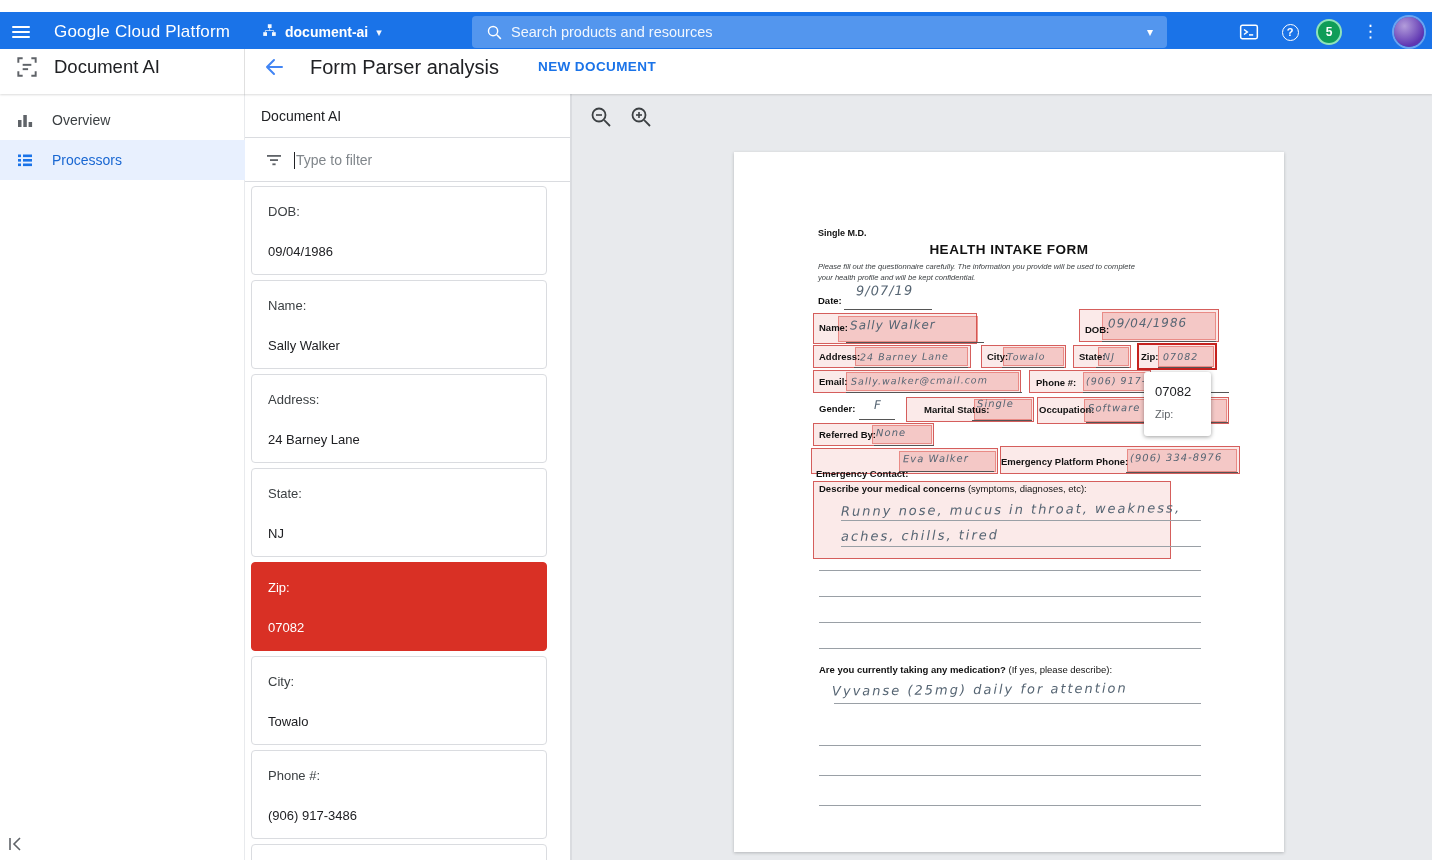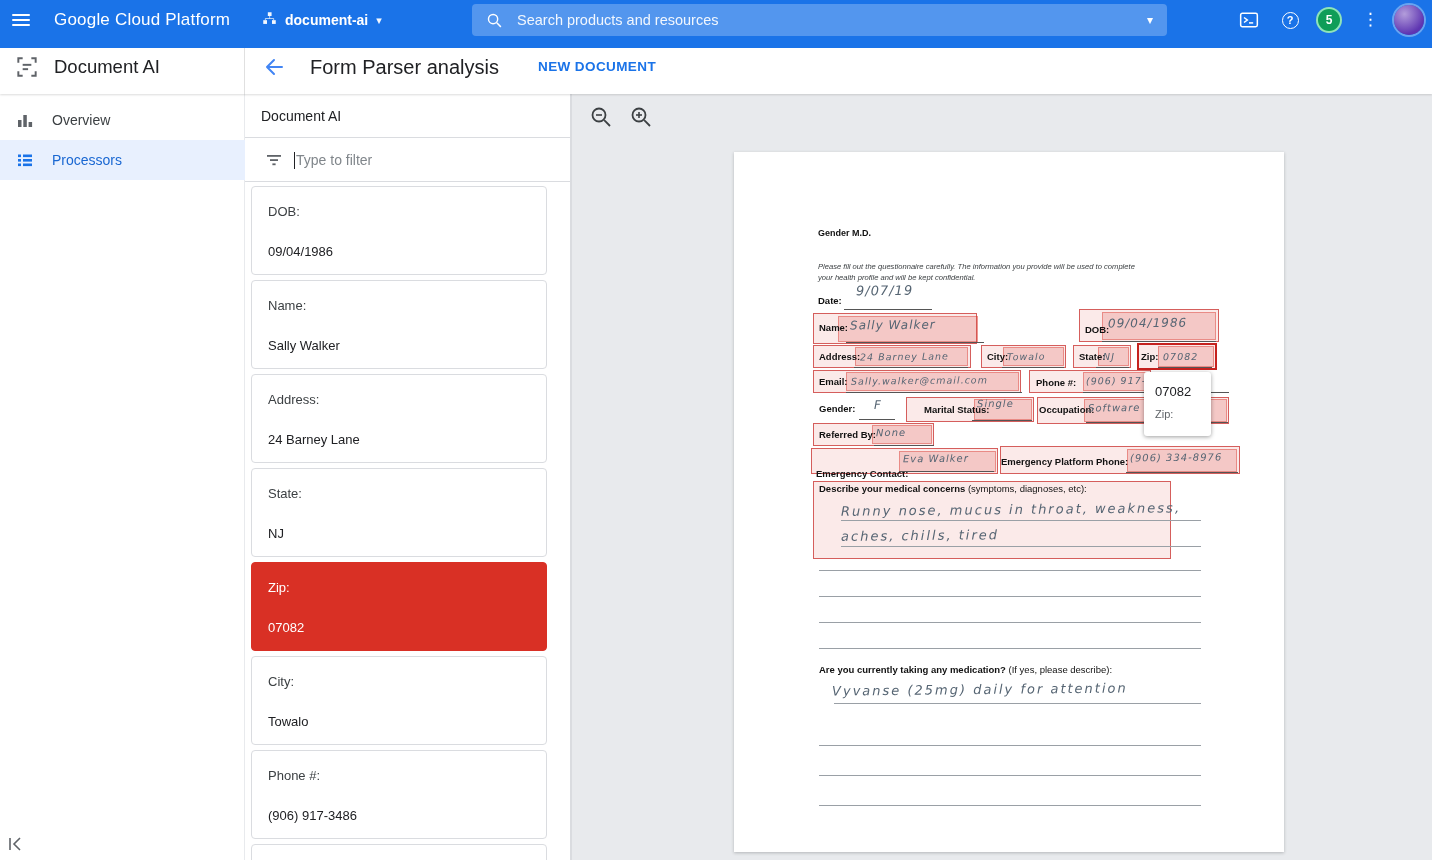--- a/index.html
+++ b/index.html
@@ -1,29 +1,29 @@
 <!DOCTYPE html>
 <html><head>
 <meta charset="utf-8">
 <style>
   * { margin:0; padding:0; box-sizing:border-box; }
   body { font-family:"Liberation Sans", sans-serif; background:#fff; }
   #app { position:relative; width:1432px; height:860px; overflow:hidden; background:#fff; }
 
   
-  .topbar { position:absolute; left:0; top:0; width:1432px; height:48px; background:#1a73e8; z-index:30; }
+  .topbar { position:absolute; left:0; top:12px; width:1432px; height:37px; background:#1a73e8; z-index:30; }
   .hamburger { position:absolute; left:12px; top:11px; width:20px; height:18px; cursor:pointer; }
   .hamburger span { display:block; width:18px; height:2px; background:#fff; margin:3px 0; border-radius:1px; }
   .brand { position:absolute; left:54px; top:0; height:40px; line-height:40px; color:#fff; font-size:17px; letter-spacing:.2px; white-space:nowrap; }
   .proj-sel { position:absolute; left:262px; top:0; height:40px; display:flex; align-items:center; gap:8px; color:#fff; cursor:pointer; }
   .proj-name { font-size:14px; font-weight:bold; }
   .caret-down { font-size:11px; color:#fff; opacity:.95; }
   .searchbar { position:absolute; left:472px; top:4px; width:695px; height:32px; background:rgba(255,255,255,.25); border-radius:4px; display:flex; align-items:center; }
   .searchbar svg { margin-left:14px; }
-  .searchbar input { flex:1; border:none; outline:none; background:transparent; color:#fff; font-size:14.5px; margin-left:14px; font-family:"Liberation Sans",sans-serif; }
+  .searchbar input { flex:1; border:none; outline:none; background:transparent; color:#fff; font-size:14.5px; margin-left:8px; font-family:"Liberation Sans",sans-serif; }
   .searchbar input::placeholder { color:rgba(255,255,255,.92); }
   .search-caret { margin-right:14px; color:#fff; font-size:12px; cursor:pointer; }
   .tb-ico { position:absolute; top:9px; width:22px; height:22px; display:flex; align-items:center; justify-content:center; cursor:pointer; }
   .help-circle { width:17px; height:17px; border:1.5px solid #fff; border-radius:50%; color:#fff; font-size:11px; display:flex; align-items:center; justify-content:center; font-weight:bold; }
   .notif { position:absolute; left:1318px; top:9px; width:22px; height:22px; border-radius:50%; background:#0f9d58; box-shadow:0 0 0 2px #8fe3b9; color:#fff; font-size:12px; font-weight:bold; display:flex; align-items:center; justify-content:center; cursor:pointer; }
   .kebab { position:absolute; left:1362px; top:8px; color:#fff; font-size:17px; line-height:24px; cursor:pointer; width:14px; text-align:center; }
   .avatar { position:absolute; left:1394px; top:5px; width:30px; height:30px; border-radius:50%; background:radial-gradient(circle at 35% 30%, #b39ddb, #5e35b1 70%); box-shadow:0 0 0 2px rgba(255,255,255,.35); cursor:pointer; }
 
   
   .header2 { position:absolute; left:0; top:40px; width:1432px; height:54px; background:#fff; box-shadow:0 1px 2px rgba(0,0,0,.14); z-index:20; }
@@ -225,21 +225,22 @@
     <div class="zoom-btn" style="left:57px">
       <svg width="24" height="24" viewBox="0 0 24 24">
           <circle cx="10" cy="10" r="6.5" fill="none" stroke="#3c4043" stroke-width="1.8"></circle>
           <line x1="15.2" y1="15.2" x2="21" y2="21" stroke="#3c4043" stroke-width="1.8"></line>
           <line x1="7" y1="10" x2="13" y2="10" stroke="#3c4043" stroke-width="1.6"></line>
           <line x1="10" y1="7" x2="10" y2="13" stroke="#3c4043" stroke-width="1.6"></line>
         </svg>
     </div>
 
     <div class="page">
-      <div class="doc-clinic">Gender M.D.</div>
+      <div class="doc-clinic">Single M.D.</div>
+      <div class="doc-title">HEALTH INTAKE FORM</div>
       <div class="intro" style="left:84px;top:110px">Please fill out the questionnaire carefully. The information you provide will be used to complete</div>
       <div class="intro" style="left:84px;top:121px">your health profile and will be kept confidential.</div>
 
       <span class="flabel" style="left:84px;top:143px">Date:</span>
       <span class="hand" style="left:122px;top:131px;font-size:13px">9/07/19</span>
       <div class="uline" style="left:110px;top:157px;width:88px"></div>
 
       <div class="hl-outer" style="left:79px;top:161px;width:164px;height:31px"></div>
       <div class="hl-inner" style="left:104px;top:164px;width:140px;height:26px"></div>
       <span class="flabel" style="left:85px;top:170px">Name:</span>

